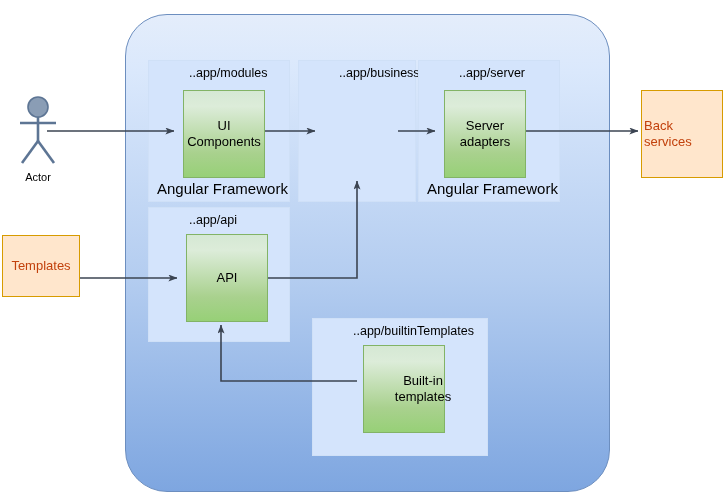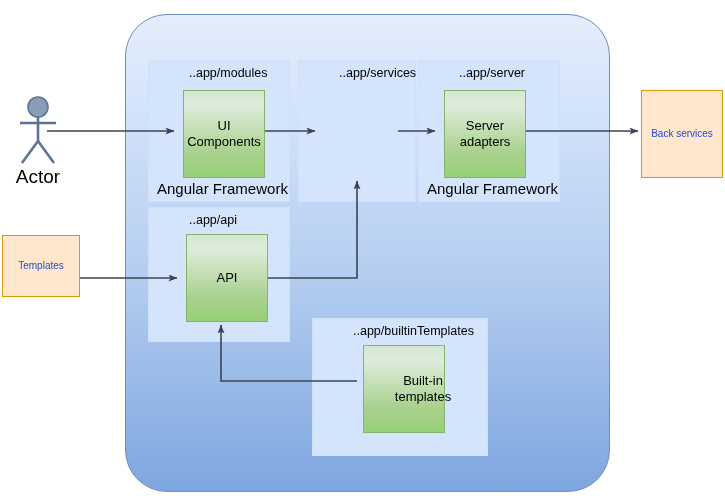--- a/index.html
+++ b/index.html
@@ -89,42 +89,42 @@
   .gb-api      { left: 180px; top: 234px; width: 82px; height: 88px; }
   .gb-builtin  { left: 357px; top: 345px; width: 82px; height: 88px; padding-left: 40px; }
 
   
   .orange-box {
     background: #ffe6cc;
     border: 1px solid #d79b00;
     display: flex;
     align-items: center;
     justify-content: center;
-    font-size: 10px;
+    font-size: 13px;
     line-height: 16px;
-    color: #1d4ed8;
+    color: #c2410c;
     padding: 2px;
   }
   .ob-back      { left: 641px; top: 90px;  width: 82px; height: 88px; }
   .ob-templates { left: 2px;   top: 235px; width: 78px; height: 62px; }
 
   
   .actor-wrap {
     left: 12px;
     top: 95px;
     width: 52px;
     height: 92px;
   }
   .actor-label {
     position: absolute;
     left: 0;
     top: 74px;
     width: 52px;
     text-align: center;
-    font-size: 19px;
+    font-size: 11px;
     line-height: 16px;
     color: #000;
   }
 
   
   .connectors {
     position: absolute;
     left: 0; top: 0;
     width: 725px; height: 498px;
     pointer-events: none;
@@ -136,21 +136,21 @@
 <div id="diagram">
 
   <div class="abs app-container"></div>
 
   <div class="abs panel panel-modules">
     <span class="panel-label">..app/modules</span>
     <span class="panel-footer">Angular Framework</span>
   </div>
 
   <div class="abs panel panel-business">
-    <span class="panel-label">..app/services</span>
+    <span class="panel-label">..app/business</span>
   </div>
 
   <div class="abs panel panel-server">
     <span class="panel-label">..app/server</span>
     <span class="panel-footer">Angular Framework</span>
   </div>
 
   <div class="abs panel panel-api">
     <span class="panel-label">..app/api</span>
   </div>

